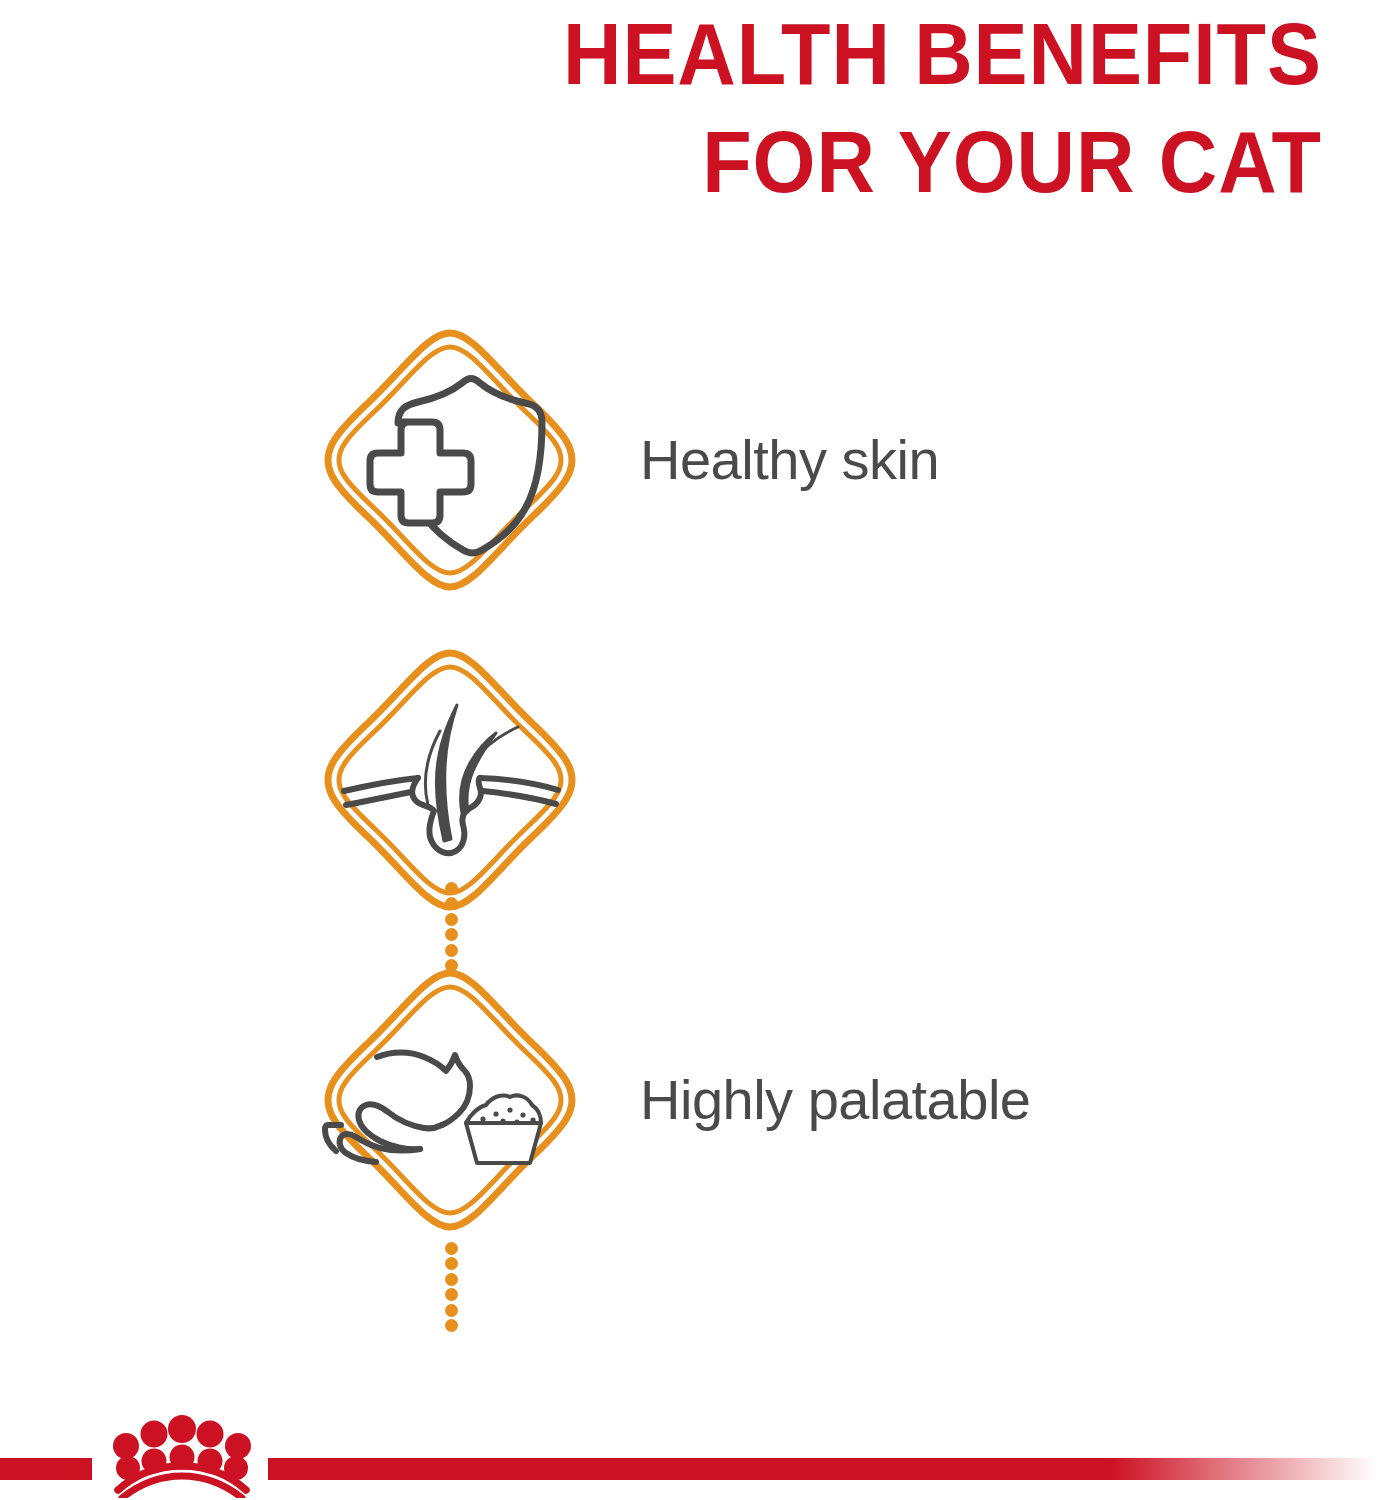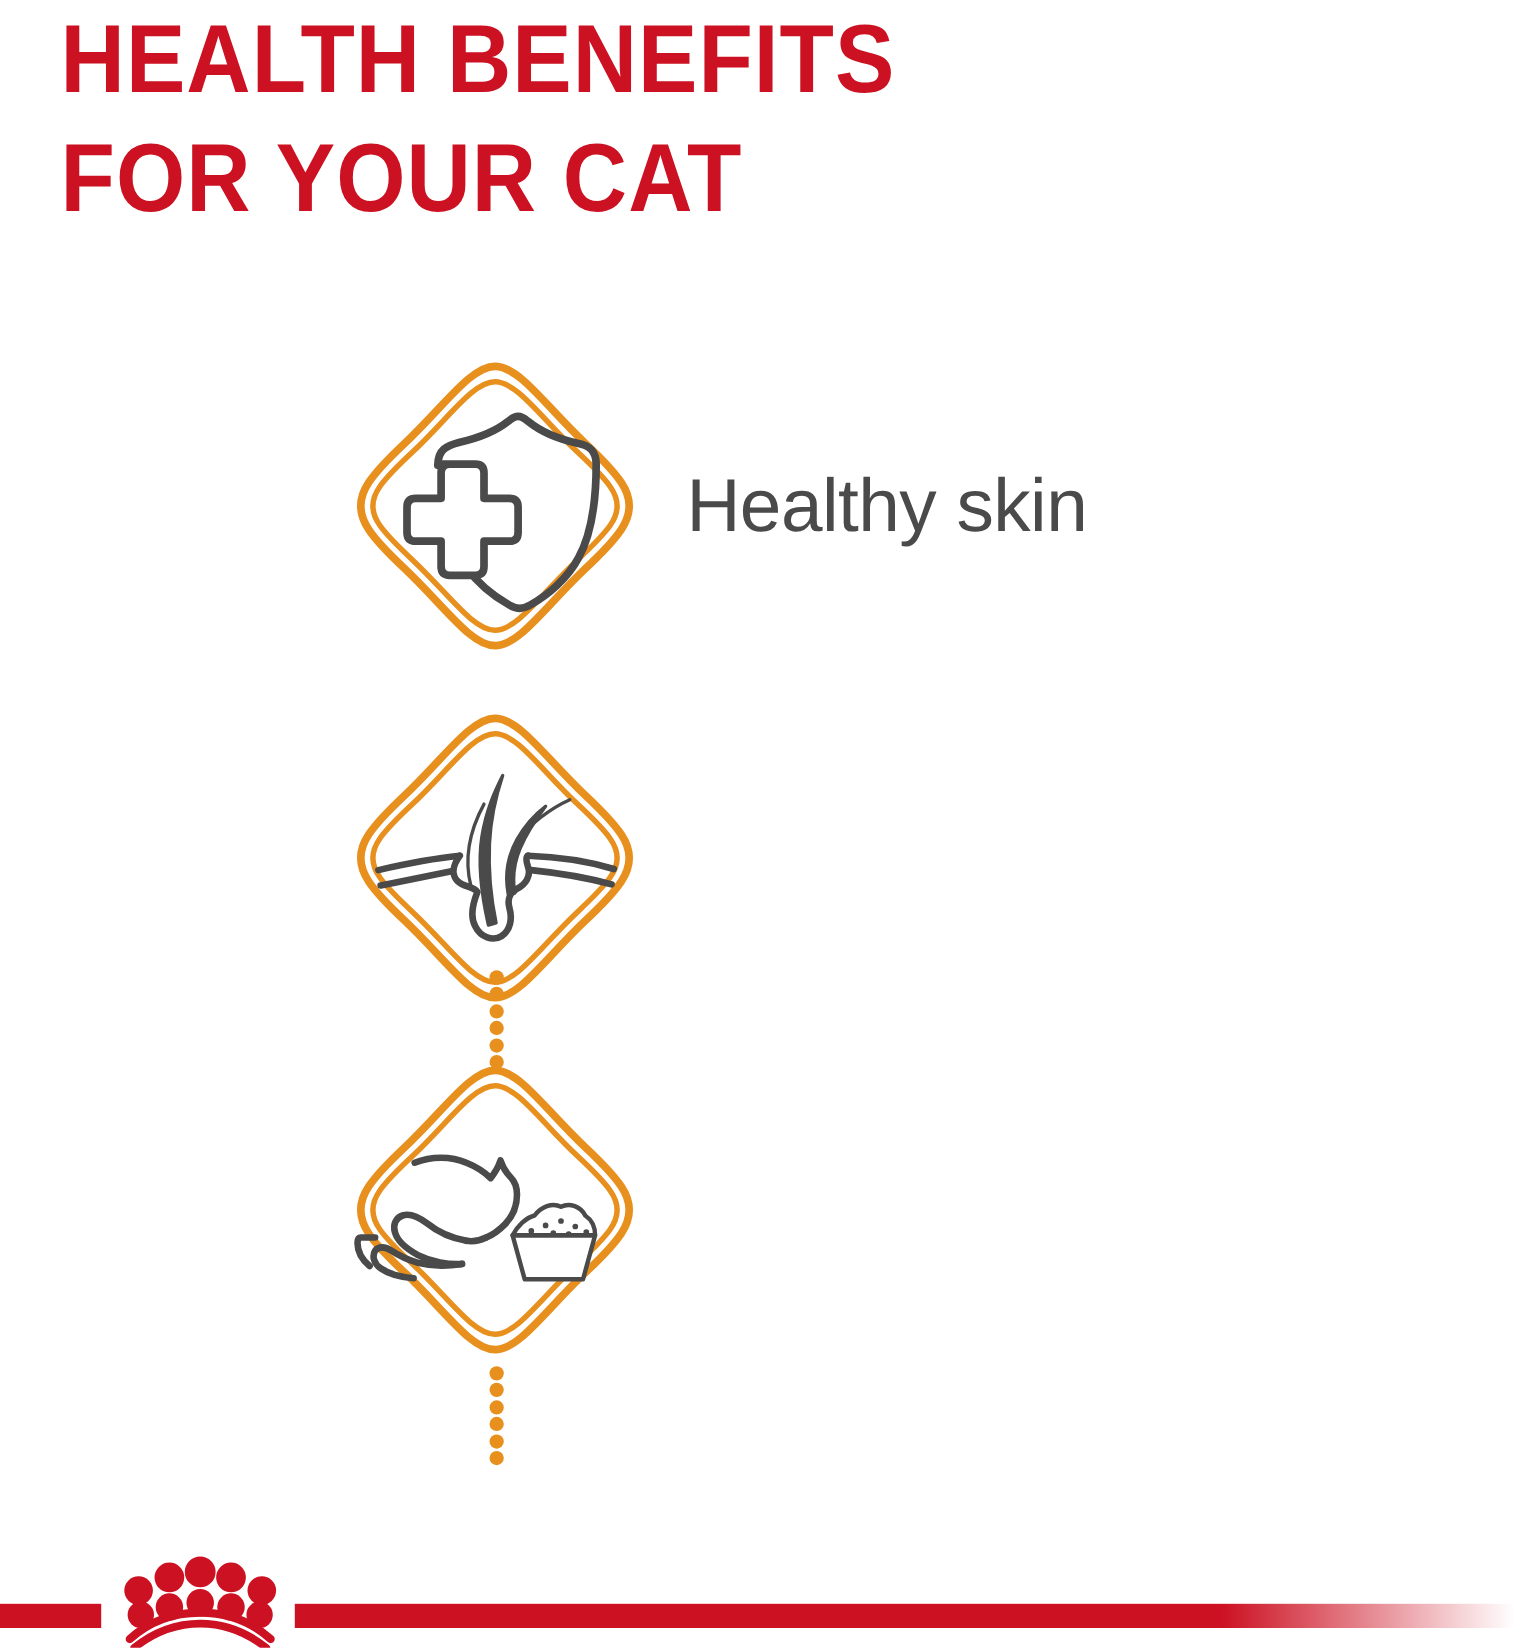--- a/index.html
+++ b/index.html
@@ -15,21 +15,21 @@
     font-family: "Liberation Sans", "DejaVu Sans", sans-serif;
     -webkit-font-smoothing: antialiased;
   }
 
   
   #title-block {
     position: absolute;
     top: 0px;
     left: 0;
     width: 1377px;
-    text-align: left;
+    text-align: right;
   }
   .title-line {
     color: #CC1122;
     font-family: "Liberation Sans Narrow", "Liberation Sans", "DejaVu Sans", sans-serif;
     font-weight: bold;
     font-size: 88px;
     line-height: 108px;
     letter-spacing: 1px;
     transform: scaleX(0.92);
     transform-origin: center center;
@@ -57,25 +57,25 @@
     flex: 0 0 auto;
   }
   .icon-slot svg {
     display: block;
     width: 260px;
     height: 270px;
     overflow: visible;
   }
   .benefit-label {
     color: #4A4A4A;
-    font-size: 68px;
+    font-size: 56px;
     line-height: 78px;
     font-weight: 400;
     letter-spacing: -0.5px;
-    margin-left: 44px;
+    margin-left: 60px;
     white-space: pre-line;
   }
 
   
   .connector {
     position: absolute;
     left: 443px;
     width: 16px;
     display: flex;
     flex-direction: column;
@@ -195,20 +195,21 @@
         <path d="M146 158 C150 150 158 142 166 140 C172 132 182 128 190 132 C198 128 208 132 212 140 C218 144 221 151 221 158 Z" fill="#ffffff" stroke="#4A4A4A" stroke-width="4" stroke-linejoin="round"></path>
         <circle cx="163" cy="154" r="2.6" fill="#4A4A4A"></circle>
         <circle cx="176" cy="149" r="2.6" fill="#4A4A4A"></circle>
         <circle cx="190" cy="145" r="2.6" fill="#4A4A4A"></circle>
         <circle cx="203" cy="150" r="2.6" fill="#4A4A4A"></circle>
         <circle cx="213" cy="155" r="2.6" fill="#4A4A4A"></circle>
         <circle cx="183" cy="156" r="2.6" fill="#4A4A4A"></circle>
         <circle cx="197" cy="157" r="2.6" fill="#4A4A4A"></circle>
       </svg>
     </div>
+    <div class="benefit-label">Highly palatable</div>
   </div>
 </div>
 
 <div class="connector" id="connector-1">
   <span class="dot"></span>
   <span class="dot"></span>
   <span class="dot"></span>
   <span class="dot"></span>
   <span class="dot"></span>
   <span class="dot"></span>

